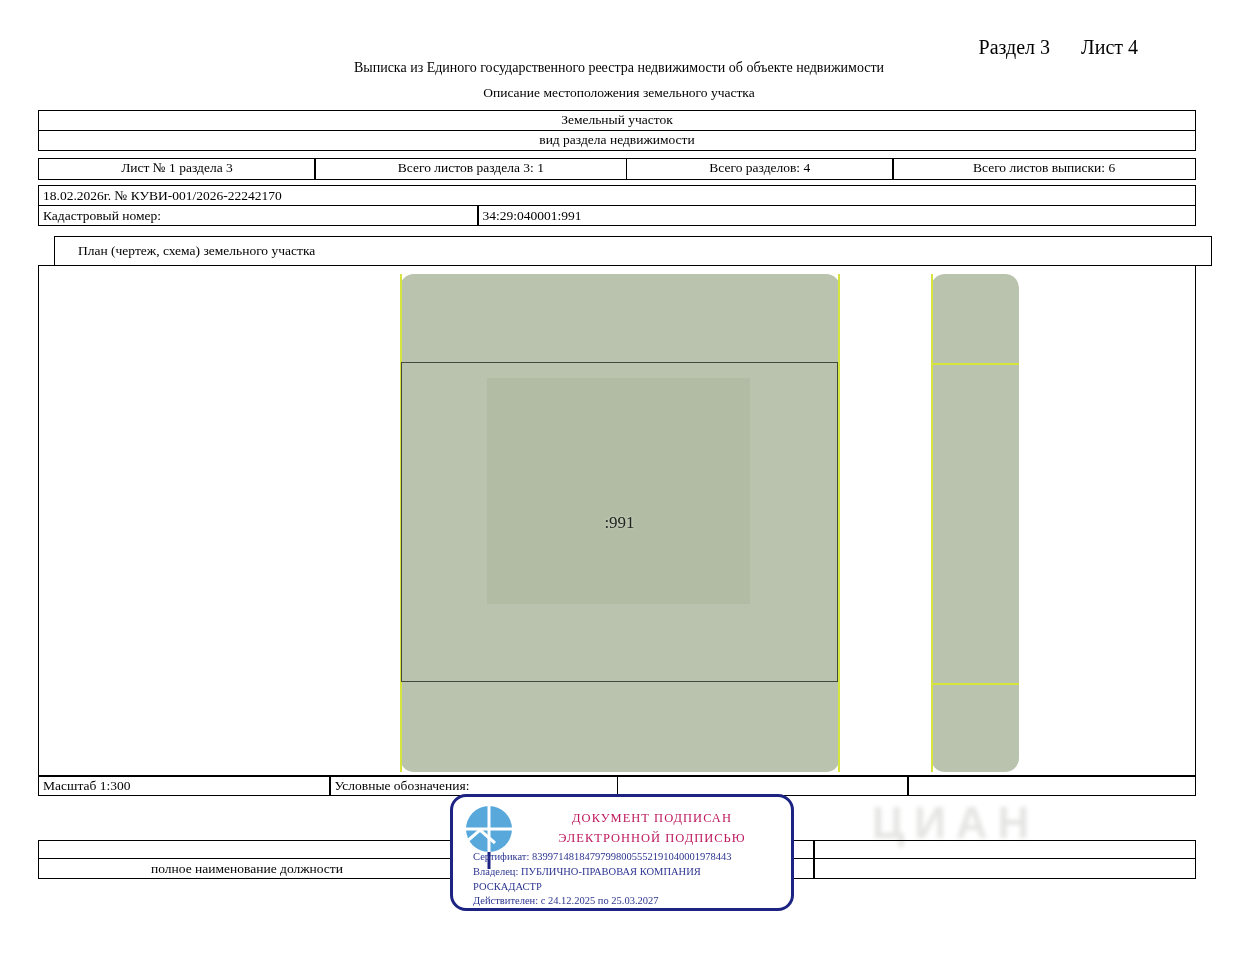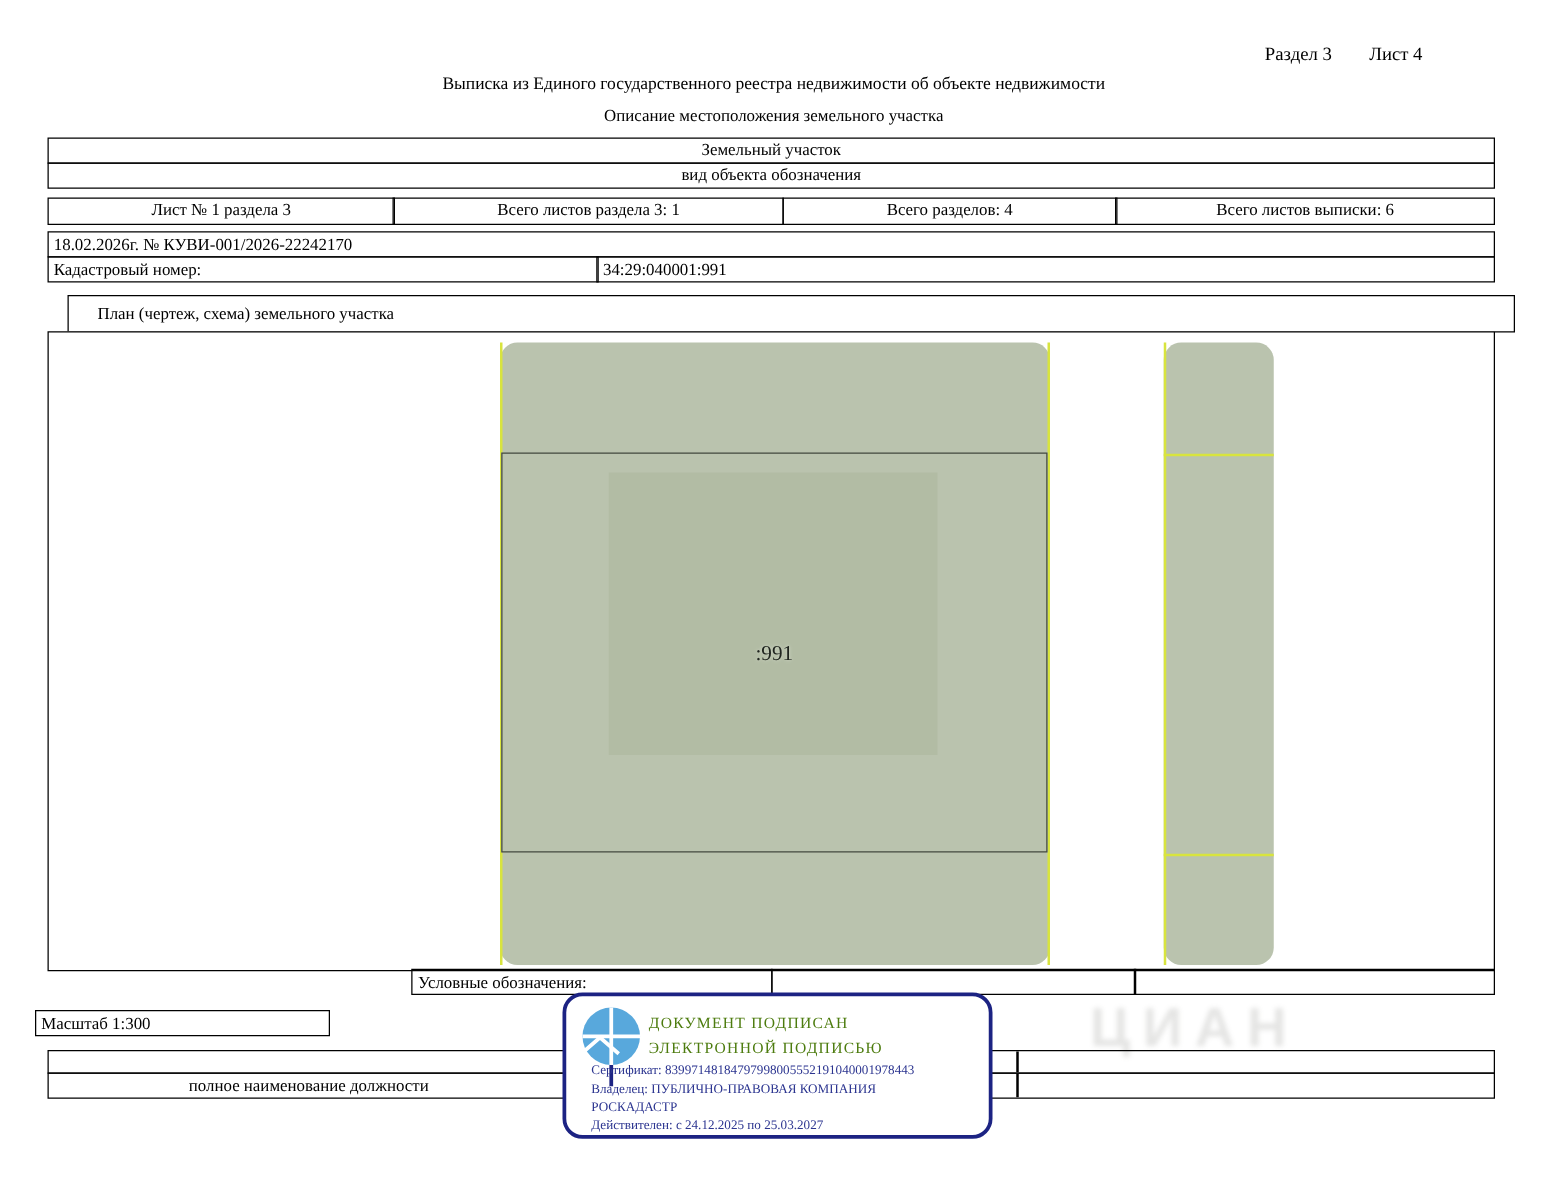--- a/index.html
+++ b/index.html
@@ -3,21 +3,21 @@
 <meta charset="utf-8">
 <style>
   html,body{margin:0;padding:0;background:#ffffff;}
   #page{
     position:relative;width:1238px;height:957px;background:#ffffff;
     font-family:"Liberation Serif","DejaVu Serif",serif;color:#000;overflow:hidden;
   }
   .abs{position:absolute;}
   .center{text-align:center;}
   
-  #page-meta{top:36px;right:100px;font-size:15px;}
+  #page-meta{top:36px;right:100px;font-size:20px;}
   #page-meta span{margin-left:26px;}
   
   #doc-title{top:60px;left:0;width:100%;font-size:14px;}
   #doc-subtitle{top:85px;left:0;width:100%;font-size:13.5px;}
   
   .cell{box-sizing:border-box;border:1.6px solid #000;position:absolute;
         font-size:13.5px;line-height:1.35;overflow:hidden;white-space:nowrap;}
   .cell.pad{padding:1px 4px;}
   
   #plan-canvas{background:#fff;}
@@ -27,43 +27,43 @@
   #parcel{position:absolute;box-sizing:border-box;border:1.6px solid #42483e;background:#bac3ae;}
   #parcel-inner{position:absolute;background:#b2bca4;}
   #parcel-label{position:absolute;left:0;right:0;top:47%;text-align:center;
                 font-size:17px;color:#20251f;text-shadow:0 0 3px #d7ddd0;}
   
   .sig-divider{position:absolute;top:0;bottom:0;width:1.6px;background:#000;}
   .sig-label{position:absolute;text-align:center;font-size:13.5px;top:1px;}
   
   #stamp{box-sizing:border-box;border:3px solid #1c2383;border-radius:16px;
          background:#fff;z-index:20;}
-  #stamp .title{position:absolute;left:66px;right:6px;text-align:left;
-                color:#4d7c0f;font-size:12.5px;letter-spacing:1px;white-space:nowrap;}
+  #stamp .title{position:absolute;left:66px;right:6px;text-align:center;
+                color:#be185d;font-size:12.5px;letter-spacing:1px;white-space:nowrap;}
   #stamp .detail{position:absolute;left:20px;right:8px;color:#2c3590;
                  font-size:10.5px;white-space:nowrap;}
   #watermark{z-index:1;color:#8a8a85;opacity:.22;filter:blur(2px);
              font-size:44px;letter-spacing:10px;font-weight:bold;
              font-family:"Liberation Sans",sans-serif;}
 </style>
 </head>
 <body>
 
 <div id="page">
 
   <div id="page-meta" class="abs">
     <span>Раздел 3</span>
     <span>Лист 4</span>
   </div>
 
   <div id="doc-title" class="abs center">Выписка из Единого государственного реестра недвижимости об объекте недвижимости</div>
   <div id="doc-subtitle" class="abs center">Описание местоположения земельного участка</div>
 
   <div class="cell center" style="left:38px;top:110px;width:1158px;height:21px;">Земельный участок</div>
-  <div class="cell center" style="left:38px;top:130px;width:1158px;height:21px;">вид объекта обозначения</div>
+  <div class="cell center" style="left:38px;top:130px;width:1158px;height:21px;">вид раздела недвижимости</div>
 
   <div class="cell center" style="left:38px;top:158px;width:278px;height:22px;">Лист № 1 раздела 3</div>
   <div class="cell center" style="left:314.4px;top:158px;width:313px;height:22px;">Всего листов раздела 3: 1</div>
   <div class="cell center" style="left:625.8px;top:158px;width:268px;height:22px;">Всего разделов: 4</div>
   <div class="cell center" style="left:892.2px;top:158px;width:303.8px;height:22px;">Всего листов выписки: 6</div>
 
   <div class="cell pad" style="left:38px;top:185px;width:1158px;height:21px;">18.02.2026г. № КУВИ-001/2026-22242170</div>
   <div class="cell pad" style="left:38px;top:204.5px;width:441px;height:21px;">Кадастровый номер:</div>
   <div class="cell pad" style="left:477.4px;top:204.5px;width:718.6px;height:21px;">34:29:040001:991</div>
 
@@ -81,21 +81,21 @@
       </div>
     </div>
 
     <div class="green" style="left:892px;top:8px;width:88px;height:498px;">
       <div class="yline-v" style="left:0;"></div>
       <div class="yline-h" style="top:89px;"></div>
       <div class="yline-h" style="top:409px;"></div>
     </div>
   </div>
 
-  <div class="cell pad" style="left:28px;top:775px;width:236px;height:21px;margin-top:33px;">Масштаб 1:300</div>
+  <div class="cell pad" style="left:38px;top:775px;width:293px;height:21px;">Масштаб 1:300</div>
   <div class="cell pad" style="left:329.4px;top:775px;width:289px;height:21px;">Условные обозначения:</div>
   <div class="cell" style="left:616.8px;top:775px;width:292px;height:21px;"></div>
   <div class="cell" style="left:907.2px;top:775px;width:288.8px;height:21px;"></div>
 
   <div id="watermark" class="abs" style="left:872px;top:798px;">ЦИАН</div>
 
   <div class="cell" style="left:38px;top:840px;width:1158px;height:19px;z-index:2;">
     <div class="sig-divider" style="left:416px;"></div>
     <div class="sig-divider" style="left:774px;"></div>
   </div>

